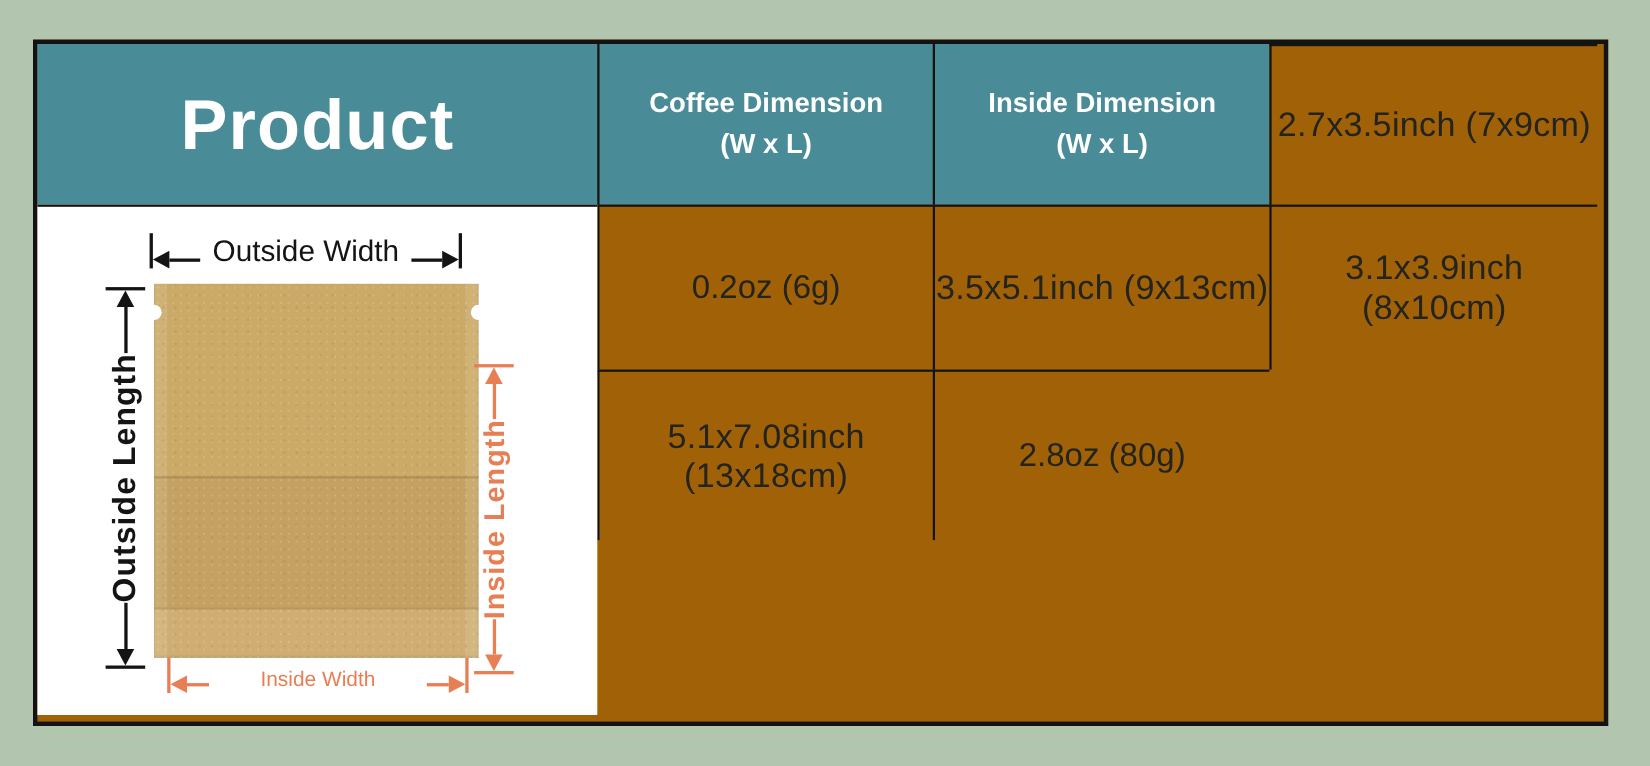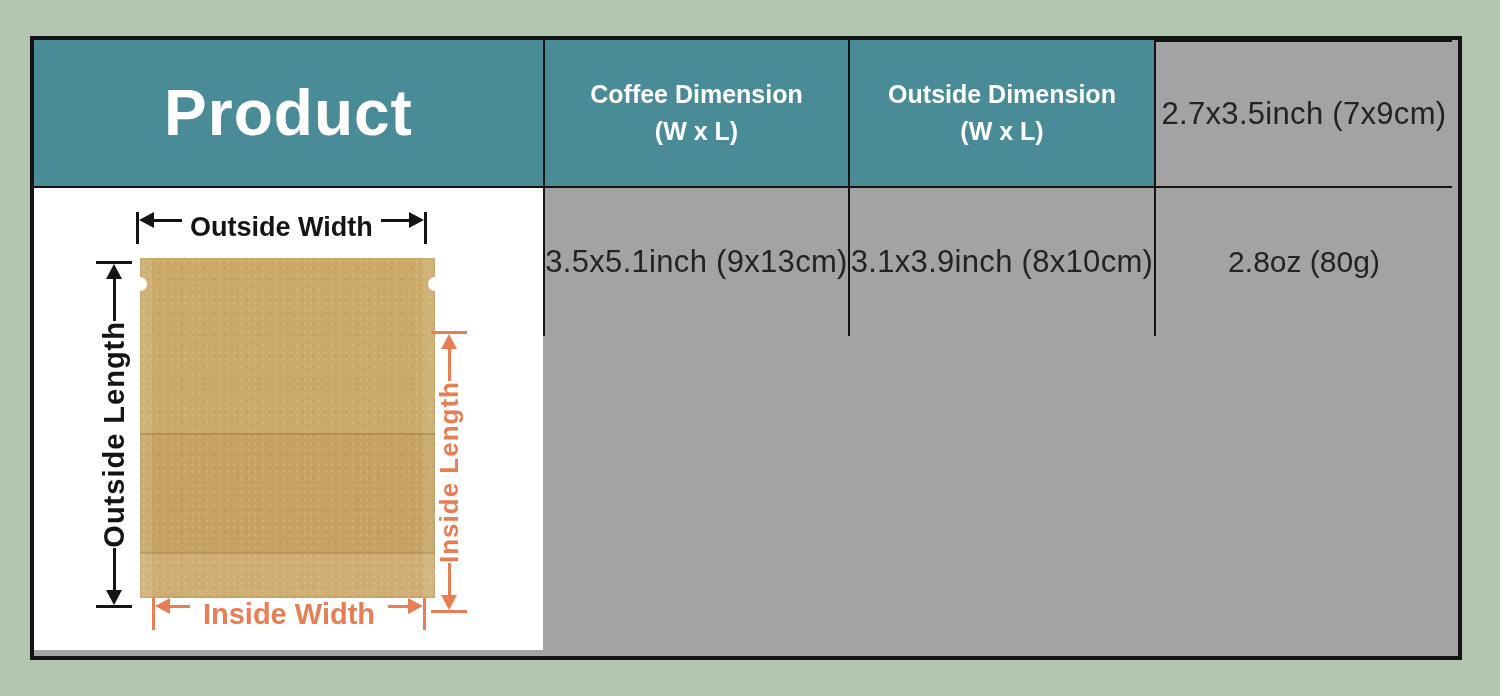--- a/index.html
+++ b/index.html
@@ -8,21 +8,21 @@
     --text-dark:#23231f;
   }
   *{box-sizing:border-box;margin:0;padding:0}
   html,body{width:1500px;height:696px}
   body{
     position:relative;background:var(--page-bg);overflow:hidden;
     font-family:"Liberation Sans","DejaVu Sans",sans-serif;
   }
   .spec-table{
     position:absolute;left:30px;top:36px;width:1432px;height:624px;
-    border:4px solid var(--line);background:#a3a3a3;display:grid;
+    border:4px solid var(--line);background:#a16207;display:grid;
     grid-template-columns:509px 305px 306px 298px;
     grid-template-rows:146px 150px 155px 159px;
   }
   .cell{display:flex;align-items:center;justify-content:center;text-align:center}
   .col-b{border-left:2px solid var(--line)}
   .row-b{border-top:2px solid var(--line)}
   .th{background:var(--teal);color:#fff;font-weight:bold;font-size:25px;line-height:1.5;white-space:pre-line}
   .product-title{font-size:64px;letter-spacing:1px}
   .dim-cell{font-size:31px;color:var(--text-dark);letter-spacing:.3px}
   .cap-cell{font-size:30px;color:var(--text-dark)}
@@ -40,57 +40,57 @@
       radial-gradient(rgba(255,255,255,.28) 1px,transparent 1.3px),
       radial-gradient(rgba(110,80,25,.20) 1px,transparent 1.3px);
     background-size:7px 7px,11px 11px;background-position:0 0,3px 5px;
   }
   .bag .fold-mid{position:absolute;left:0;right:0;top:175px;height:2px;background:rgba(90,65,20,.18)}
   .bag .fold-bottom{position:absolute;left:0;right:0;top:294px;height:2px;background:rgba(90,65,20,.20)}
   .notch{position:absolute;width:14px;height:14px;border-radius:50%;background:#fff;top:19px}
   .notch.left{left:-7px}.notch.right{right:-7px}
 
   
-  .hdim{position:absolute;display:flex;align-items:flex-start;font-weight:bold}
+  .hdim{position:absolute;display:flex;align-items:flex-end;font-weight:normal}
   .hdim .endbar{width:3px;height:32px;background:currentColor;flex:none}
   .hdim .label{padding:0 8px;white-space:nowrap}
   .hdim .spacer{flex:1}
   .arrow-h{display:flex;align-items:center;flex:none}
   .tail-h{width:28px;height:3px;background:currentColor}
   .ah-left{width:0;height:0;border-top:8px solid transparent;border-bottom:8px solid transparent;border-right:15px solid currentColor}
   .ah-right{width:0;height:0;border-top:8px solid transparent;border-bottom:8px solid transparent;border-left:15px solid currentColor}
 
   .vdim{position:absolute;display:flex;flex-direction:column;align-items:center;font-weight:bold}
   .vdim .endbar{width:36px;height:3px;background:currentColor;flex:none}
   .vdim .spacer{flex:1}
   .arrow-v{display:flex;flex-direction:column;align-items:center;flex:none}
   .tail-v{width:3px;height:42px;background:currentColor}
   .ah-up{width:0;height:0;border-left:8px solid transparent;border-right:8px solid transparent;border-bottom:15px solid currentColor}
   .ah-down{width:0;height:0;border-left:8px solid transparent;border-right:8px solid transparent;border-top:15px solid currentColor}
   .v-text{writing-mode:vertical-rl;transform:rotate(180deg);white-space:nowrap;letter-spacing:1px}
 
   .outside-width-dim{left:102px;top:24px;width:284px;color:#141414;font-size:27px}
-  .inside-width-dim{left:118px;top:410px;width:274px;color:var(--orange);font-size:29px}
+  .inside-width-dim{left:118px;top:410px;width:274px;color:var(--orange);font-size:19px}
   .outside-length-dim{left:58px;top:73px;width:44px;height:332px;color:#141414;font-size:29px}
   .inside-length-dim{left:393px;top:143px;width:44px;height:255px;color:var(--orange);font-size:26px}
 </style>
 </head>
 <body>
 
 <div class="spec-table">
 
   <div class="cell th product-title">
     <span>Product</span>
   </div>
   <div class="cell th col-b">
     <span>Coffee Dimension
 (W x L)</span>
   </div>
   <div class="cell th col-b">
-    <span>Outside Dimension
+    <span>Inside Dimension
 (W x L)</span>
   </div>
 
   <div class="product-cell row-b">
 
     <div class="hdim outside-width-dim">
       <i class="endbar"></i>
       <span class="arrow-h">
           <i class="ah-left"></i>
           <i class="tail-h"></i>
@@ -158,25 +158,31 @@
           <i class="tail-h" style="width:20px"></i>
           <i class="ah-right"></i>
         </span>
       <i class="endbar"></i>
     </div>
   </div>
 
   <div class="cell dim-cell col-b row-b">
     <span>2.7x3.5inch (7x9cm)</span>
   </div>
+  <div class="cell cap-cell col-b row-b">
+    <span>0.2oz (6g)</span>
+  </div>
 
   <div class="cell dim-cell col-b row-b">
     <span>3.5x5.1inch (9x13cm)</span>
   </div>
   <div class="cell dim-cell col-b row-b">
     <span>3.1x3.9inch (8x10cm)</span>
   </div>
 
+  <div class="cell dim-cell col-b row-b">
+    <span>5.1x7.08inch (13x18cm)</span>
+  </div>
   <div class="cell cap-cell col-b row-b">
     <span>2.8oz (80g)</span>
   </div>
 
 </div>
 
 </body></html>

